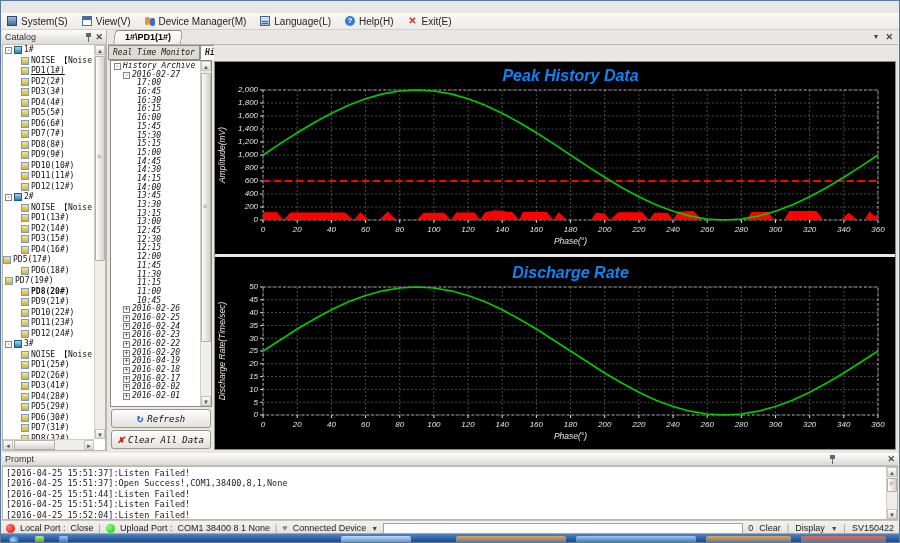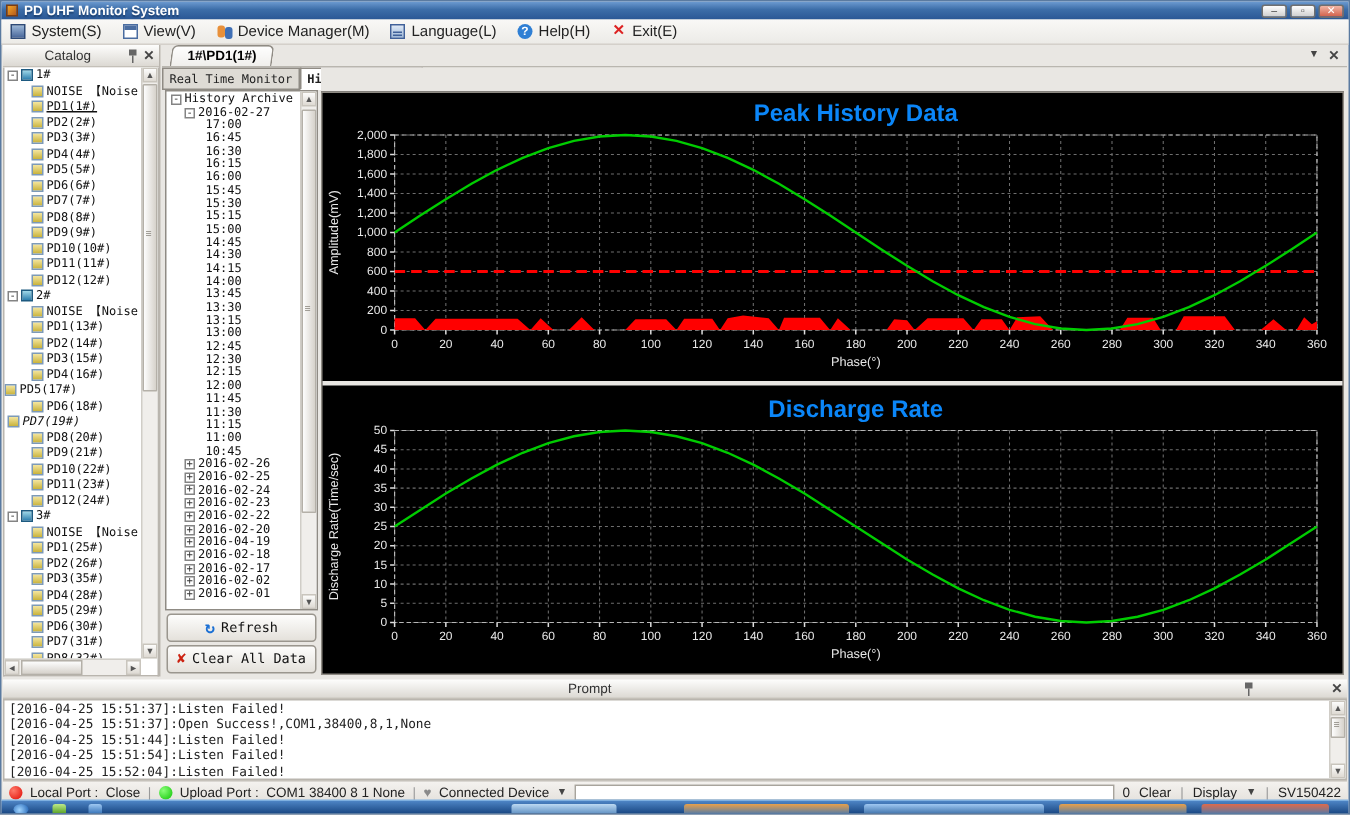--- a/index.html
+++ b/index.html
@@ -23,21 +23,21 @@
   .mi-view::before { content:""; position:absolute; top:0; left:0; right:0; height:3px; background:#4a6ca0; }
   .mi-people::before { content:""; position:absolute; left:0; top:1px; width:5px; height:8px; background:#e8903a; border-radius:2px; }
   .mi-people::after { content:""; position:absolute; right:0; top:2px; width:5px; height:8px; background:#3f6fb5; border-radius:2px; }
   .mi-lang { background:linear-gradient(#dfe9f6,#9db8d8); border:1px solid #40619a; }
   .mi-lang::before { content:""; position:absolute; left:1px; top:4px; right:1px; height:1px; background:#40619a; box-shadow:0 2px 0 #40619a; }
   .mi-help { background:#2f7fd4; border-radius:50%; color:#fff; font-size:8px; font-weight:bold; text-align:center; line-height:10px; }
   .mi-exit { color:#d22; font-weight:bold; font-size:10px; line-height:10px; text-align:center; }
 
   
   .catalog { position:absolute; top:29px; left:1px; width:105px; bottom:91px; background:#f1efec; border-right:1px solid #b9b5ae; display:flex; flex-direction:column; }
-  .panel-head { height:15px; background:linear-gradient(#fdfdfc,#dcd9d3); border-bottom:1px solid #c4c0b8; display:flex; align-items:center; font-size:9px; color:#333; padding:0 3px;text-align:center; }
+  .panel-head { height:15px; background:linear-gradient(#fdfdfc,#dcd9d3); border-bottom:1px solid #c4c0b8; display:flex; align-items:center; font-size:9px; color:#333; padding:0 3px; }
   .panel-head .head-title { flex:1 1 auto; }
   .pin-icon { width:7px; height:9px; position:relative; margin-right:3px; }
   .pin-icon::before { content:""; position:absolute; top:0; left:1px; width:5px; height:4px; background:#666; }
   .pin-icon::after { content:""; position:absolute; top:4px; left:3px; width:1px; height:5px; background:#666; }
   .x-icon { font-size:9px; color:#444; font-weight:bold; line-height:9px; }
   .tree-wrap { flex:1 1 auto; position:relative; background:#fff; border:1px solid #b9b5ae; border-top:none; overflow:hidden; }
   .tree-scroll { position:absolute; top:0; left:0; right:11px; bottom:11px; overflow:hidden; }
   .vscroll { position:absolute; top:0; right:0; width:11px; bottom:11px; background:#f0eeeb; border-left:1px solid #d0cdc7; }
   .vscroll .arr { position:absolute; left:0; right:0; height:10px; font-size:6px; text-align:center; color:#555; line-height:10px; background:linear-gradient(#fcfcfb,#dedad3); border:1px solid #c9c5bd; }
   .vscroll .arr.up { top:0; } .vscroll .arr.dn { bottom:0; }
@@ -54,21 +54,21 @@
   .ticon { width:8px; height:8px; margin-right:2px; flex:0 0 auto; }
   .ticon.device { background:linear-gradient(#9fd8e8,#2e7fae); border:1px solid #1d5a80; }
   .ticon.sensor { background:linear-gradient(#f4e6a0,#c9b33c); border:1px solid #7d9ab8; }
 
   
   .rightregion { position:absolute; top:29px; left:107px; right:1px; bottom:91px; display:flex; flex-direction:column; }
   .tabstrip { height:15px; background:#e9e7e3; border-bottom:1px solid #9b97909e; display:flex; align-items:flex-end; padding-left:6px; }
   .main-tab { height:14px; background:linear-gradient(#fefefe,#f0efec); border:1px solid #8f8b84; border-bottom:none; border-radius:4px 4px 0 0; font-size:9px; font-weight:bold; padding:0 10px; line-height:13px; transform:skewX(-8deg); }
   .main-tab > span { display:inline-block; transform:skewX(8deg); }
   .tabstrip .tools { margin-left:auto; display:flex; gap:6px; padding:0 5px 2px 0; font-size:8px; color:#333; }
-  .contentrow { flex:1 1 auto; display:flex; min-height:0; }
+  .contentrow { flex:1 1 auto; display:flex; min-height:0;font-style:italic; }
 
   
   .histpanel { width:106px; flex:0 0 auto; display:flex; flex-direction:column; background:#e9e7e3; }
   .subtabs { height:15px; display:flex; font-size:8px; font-family:"DejaVu Sans Mono",monospace; }
   .subtab { padding:0 4px; line-height:14px; border:1px solid #8f8b84; background:#dedbd5; color:#222; white-space:nowrap; }
   .subtab.active { background:#fff; border-bottom-color:#fff; font-weight:bold; }
   .histtree-wrap { flex:1 1 auto; position:relative; background:#fff; border:1px solid #8f8b84; margin:0 2px; overflow:hidden; }
   .histtree { position:absolute; top:1px; left:2px; right:10px; bottom:0; overflow:hidden; }
   .histtree .trow { height:8.7px; line-height:8.7px; }
   .btn { height:19px; margin:2px 3px 0 3px; background:linear-gradient(#fdfdfc,#e4e1db); border:1px solid #9a968e; border-radius:3px; display:flex; align-items:center; justify-content:center; gap:4px; font-size:9px; font-family:"DejaVu Sans Mono",monospace; color:#111; }
@@ -106,29 +106,20 @@
   .taskbar { position:absolute; left:0; right:0; bottom:0; height:9px; background:linear-gradient(#4d84c4,#1c4a86); border-top:1px solid #7fb0e0; overflow:hidden; }
   .tb-item { position:absolute; top:2px; height:7px; border-radius:2px 2px 0 0; }
 
   text { font-family:"Liberation Sans",sans-serif; }
 </style>
 </head>
 <body>
 
 <div class="window">
 
-  <div class="titlebar">
-    <span class="app-icon"></span>
-    <span class="title-text">PD UHF Monitor System</span>
-    <span class="winbtns">
-      <span class="winbtn">–</span>
-      <span class="winbtn">▫</span>
-      <span class="winbtn close">✕</span>
-    </span>
-  </div>
 
   <div class="menubar">
     <span class="menu-item">
         <span class="mi mi-system"></span>
         <span>System(S)</span>
       </span>
     <span class="menu-item">
         <span class="mi mi-view"></span>
         <span>View(V)</span>
       </span>
@@ -242,25 +233,25 @@
               <span>PD4(16#)</span>
             </div>
             <div class="trow" style="">
               <span class="ticon sensor"></span>
               <span>PD5(17#)</span>
             </div>
             <div class="trow" style="padding-left: 18px;">
               <span class="ticon sensor"></span>
               <span>PD6(18#)</span>
             </div>
-            <div class="trow" style="padding-left: 2px; font-style: italic;">
+            <div class="trow" style="padding-left: 2px;">
               <span class="ticon sensor"></span>
               <span>PD7(19#)</span>
             </div>
-            <div class="trow" style="padding-left: 18px;">
+            <div class="trow" style="padding-left: 18px; font-weight: bold;">
               <span class="ticon sensor"></span>
               <span>PD8(20#)</span>
             </div>
             <div class="trow" style="padding-left: 18px;">
               <span class="ticon sensor"></span>
               <span>PD9(21#)</span>
             </div>
             <div class="trow" style="padding-left: 18px; text-align: right;">
               <span class="ticon sensor"></span>
               <span>PD10(22#)</span>
@@ -285,21 +276,21 @@
             <div class="trow" style="padding-left: 18px;">
               <span class="ticon sensor"></span>
               <span>PD1(25#)</span>
             </div>
             <div class="trow" style="padding-left: 18px;">
               <span class="ticon sensor"></span>
               <span>PD2(26#)</span>
             </div>
             <div class="trow" style="padding-left: 18px;">
               <span class="ticon sensor"></span>
-              <span>PD3(35#)</span>
+              <span>PD3(41#)</span>
             </div>
             <div class="trow" style="padding-left: 18px;">
               <span class="ticon sensor"></span>
               <span>PD4(28#)</span>
             </div>
             <div class="trow" style="padding-left: 18px;">
               <span class="ticon sensor"></span>
               <span>PD5(29#)</span>
             </div>
             <div class="trow" style="padding-left: 18px;">

